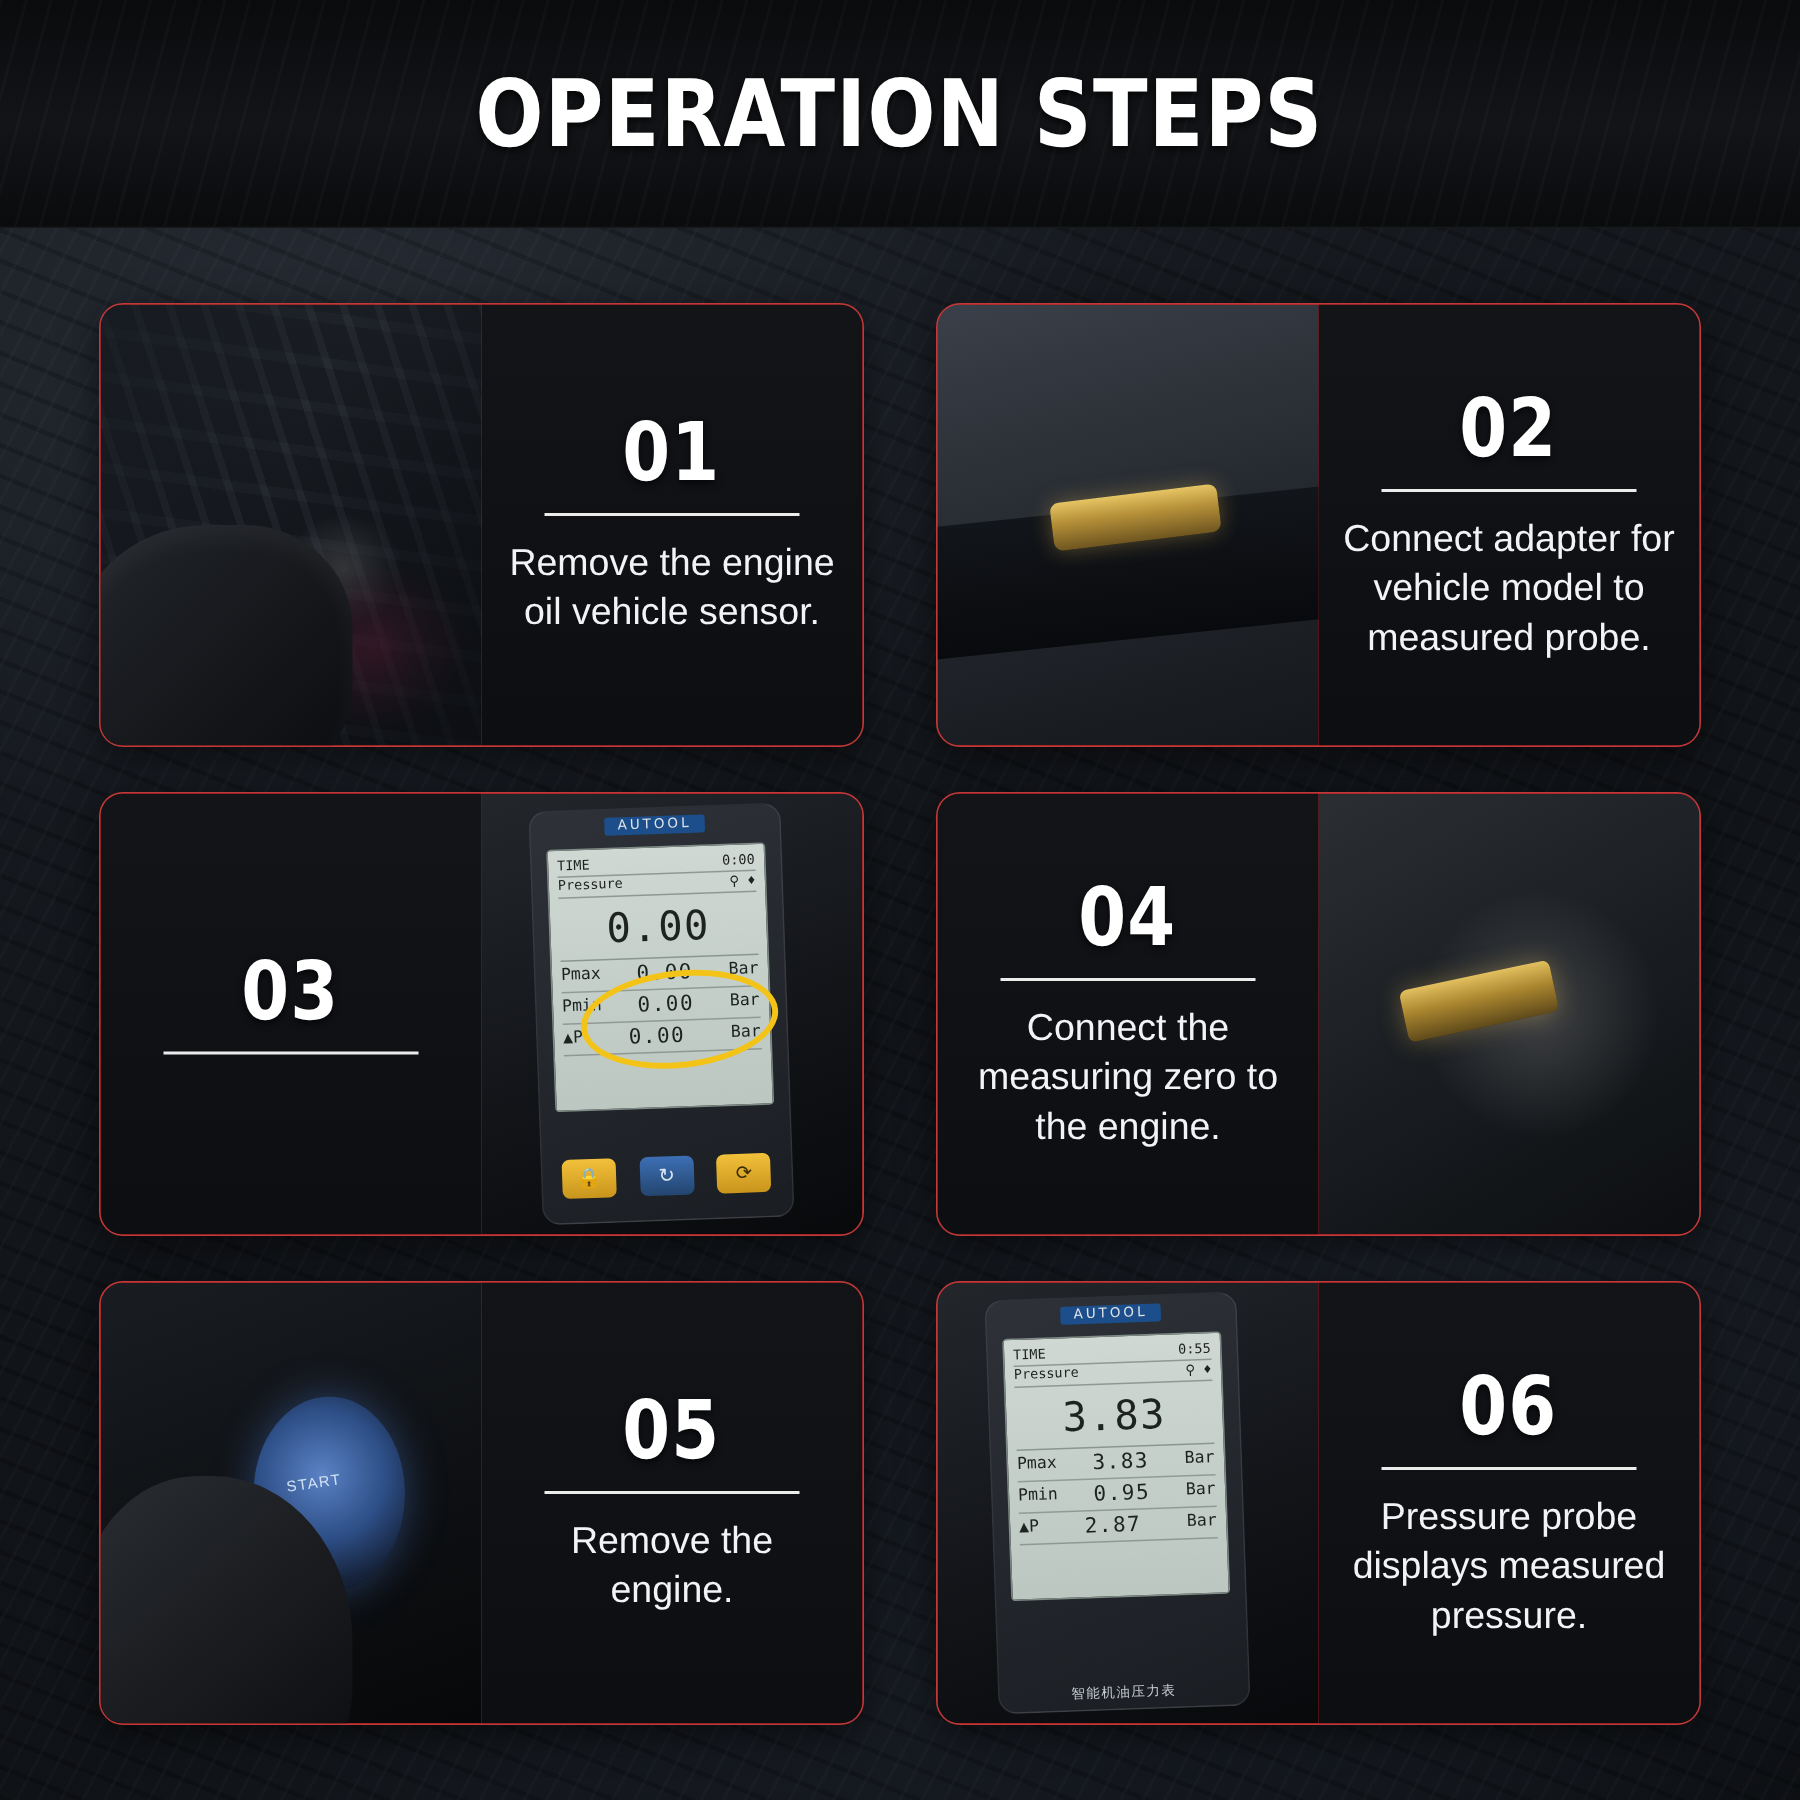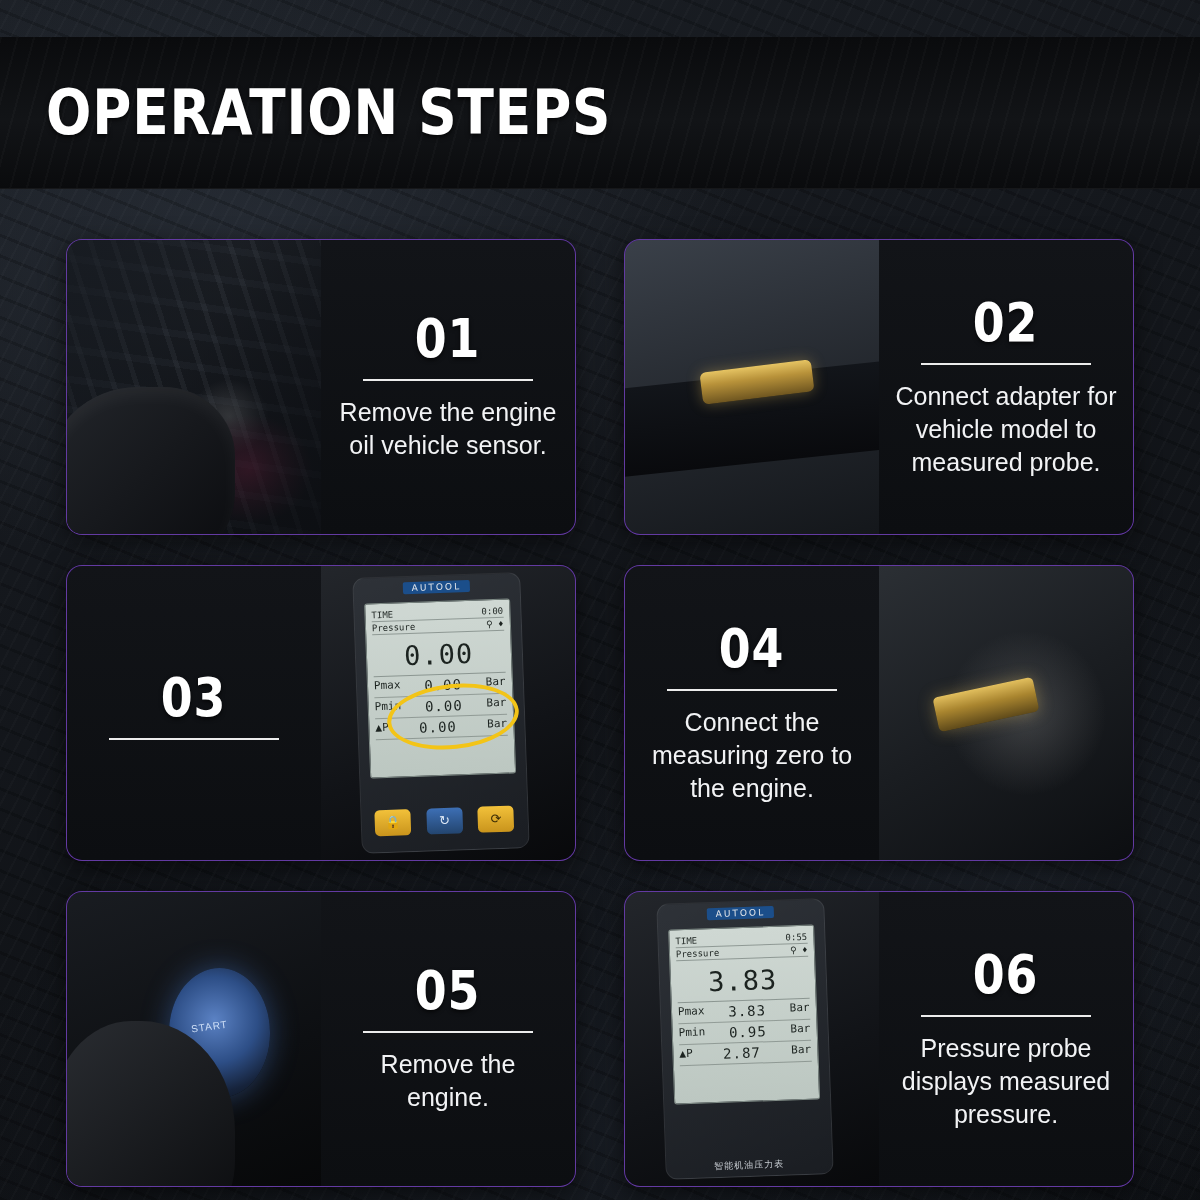--- a/index.html
+++ b/index.html
@@ -35,22 +35,22 @@
   }
 
   
   .header {
     position: relative;
     z-index: 3;
     height: 152px;
     background: linear-gradient(180deg, #0a0b0d 0%, #121417 55%, #0a0b0d 100%);
     display: flex;
     align-items: center;
+    justify-content: center;
     border-bottom: 1px solid rgba(255,255,255,0.05);
-    margin-top: 37px;
   }
   .header::before {
     content: "";
     position: absolute;
     inset: 0;
     background:
       repeating-linear-gradient(105deg, rgba(255,255,255,0.03) 0px, rgba(255,255,255,0.03) 2px, transparent 2px, transparent 16px);
     opacity: .7;
   }
   .title {
@@ -77,21 +77,21 @@
     column-gap: 48px;
     row-gap: 30px;
   }
 
   .card {
     position: relative;
     display: flex;
     border-radius: 16px;
     overflow: hidden;
     border: 1px solid rgba(255,255,255,0.13);
-    background: #4c1d95;
+    background: #b91c1c;
     box-shadow: 0 6px 24px rgba(0,0,0,.55);
   }
   .card.reverse { flex-direction: row-reverse; }
 
   .photo {
     width: 50%;
     position: relative;
     overflow: hidden;
   }
   .text-pane {

